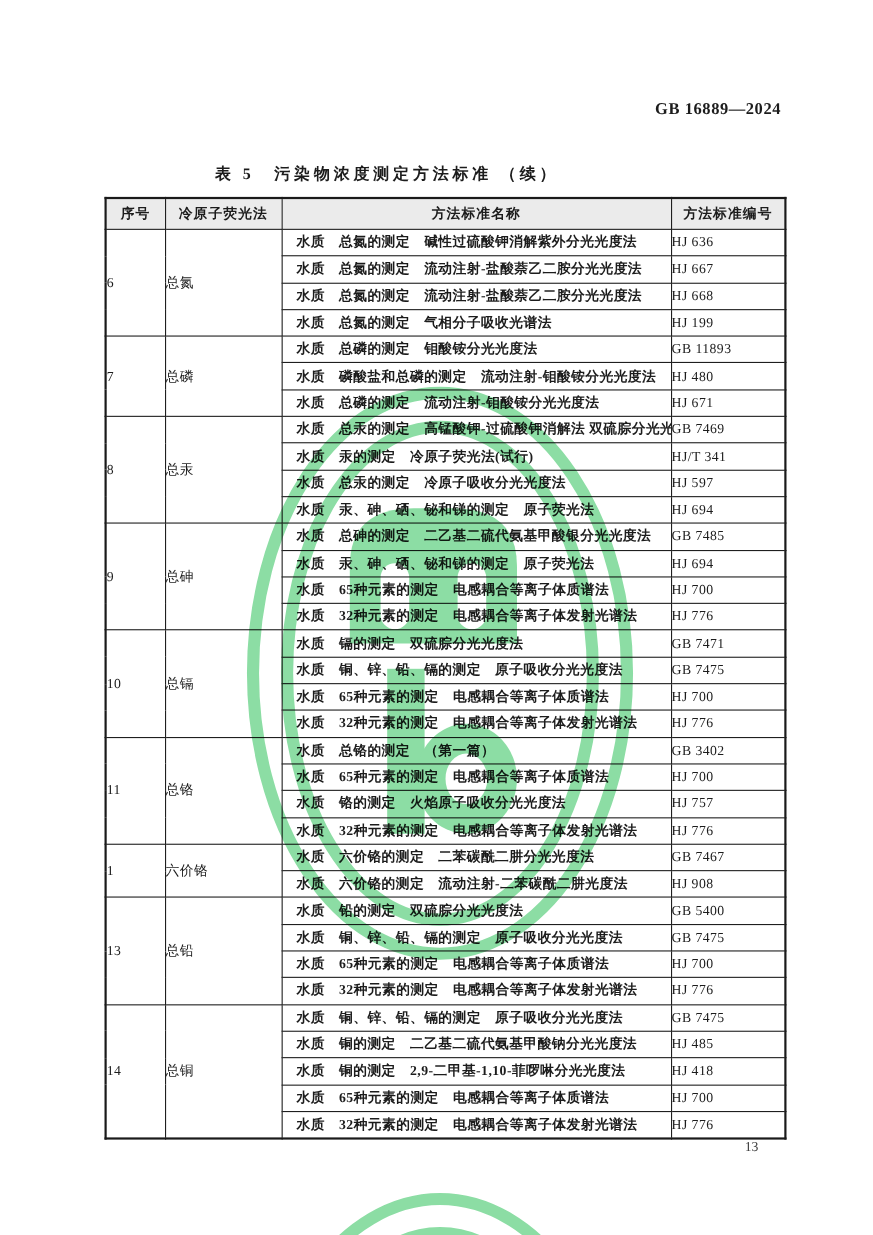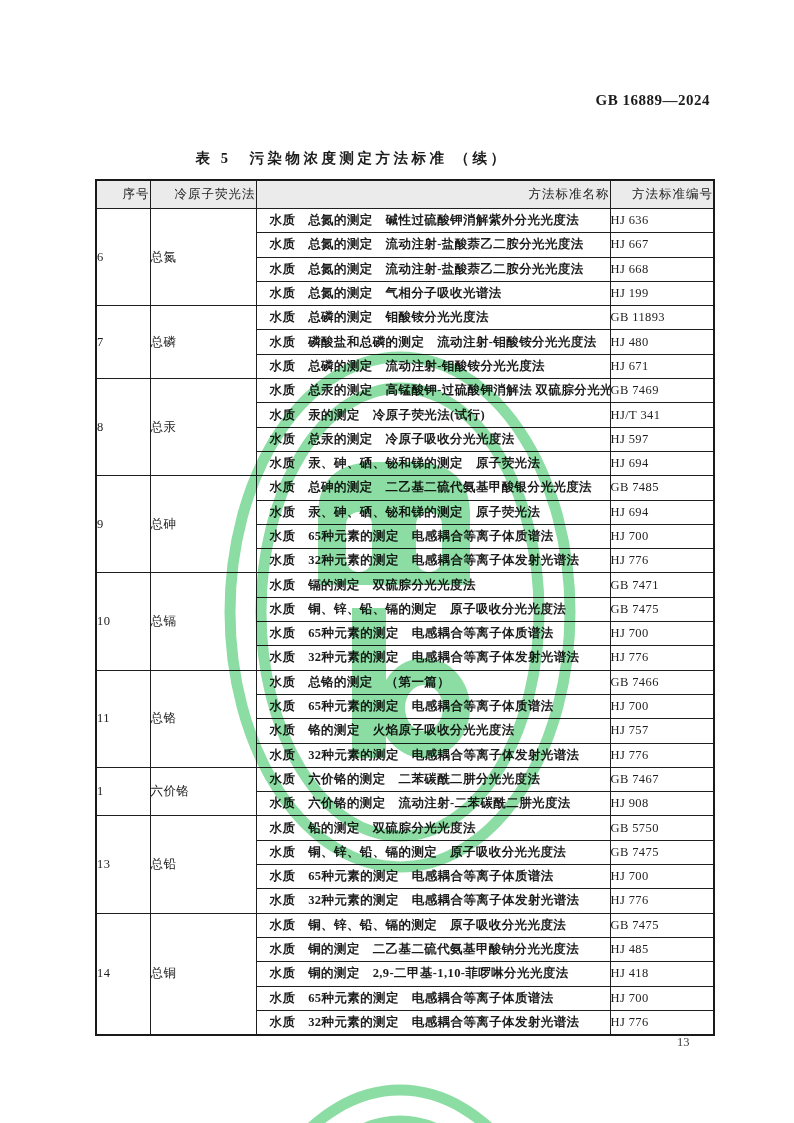--- a/index.html
+++ b/index.html
@@ -12,21 +12,21 @@
     font-size:15px;font-weight:bold;letter-spacing:0.5px;text-align:center;
   }
   .table-title{
     position:absolute;top:149px;left:0;width:704px;text-align:center;
     font-size:14.5px;font-weight:bold;letter-spacing:3.5px;
   }
   .table-wrap{position:absolute;top:179px;left:95px;z-index:1;}
   table{border-collapse:collapse;table-layout:fixed;width:618px;border:2px solid #1a1a1a;}
   th,td{border:1px solid #1f1f1f;font-size:12.5px;letter-spacing:0.4px;
     padding:0;overflow:hidden;}
-  th{height:27px;background:#ebebeb;font-weight:normal;text-align:right;letter-spacing:1px;}
+  th{height:27px;background:#ebebeb;font-weight:bold;text-align:center;letter-spacing:1px;}
   tbody tr{height:24.3px;}
   .cell-no,.cell-pollutant,.cell-code{vertical-align:middle;}
   .cell-name{text-align:left;padding-left:13px;vertical-align:middle;white-space:pre;font-weight:bold;}
   .page-num{position:absolute;top:1035px;left:677px;font-size:12.5px;color:#3d3d3d;z-index:1;}
   .watermark{
     position:absolute;top:0;left:0;z-index:5;pointer-events:none;
     mix-blend-mode:multiply;opacity:0.92;
   }
 </style>
 </head>
@@ -136,21 +136,21 @@
           <td class="cell-code">HJ 700</td>
         </tr>
         <tr>
           <td class="cell-name">水质　32种元素的测定　电感耦合等离子体发射光谱法</td>
           <td class="cell-code">HJ 776</td>
         </tr>
         <tr>
           <td rowspan="4" class="cell-no">11</td>
           <td rowspan="4" class="cell-pollutant">总铬</td>
           <td class="cell-name">水质　总铬的测定　（第一篇）</td>
-          <td class="cell-code">GB 7466</td>
+          <td class="cell-code">GB 3402</td>
         </tr>
         <tr>
           <td class="cell-name">水质　65种元素的测定　电感耦合等离子体质谱法</td>
           <td class="cell-code">HJ 700</td>
         </tr>
         <tr>
           <td class="cell-name">水质　铬的测定　火焰原子吸收分光光度法</td>
           <td class="cell-code">HJ 757</td>
         </tr>
         <tr>
@@ -164,21 +164,21 @@
           <td class="cell-code">GB 7467</td>
         </tr>
         <tr>
           <td class="cell-name">水质　六价铬的测定　流动注射-二苯碳酰二肼光度法</td>
           <td class="cell-code">HJ 908</td>
         </tr>
         <tr>
           <td rowspan="4" class="cell-no">13</td>
           <td rowspan="4" class="cell-pollutant">总铅</td>
           <td class="cell-name">水质　铅的测定　双硫腙分光光度法</td>
-          <td class="cell-code">GB 5750</td>
+          <td class="cell-code">GB 5400</td>
         </tr>
         <tr>
           <td class="cell-name">水质　铜、锌、铅、镉的测定　原子吸收分光光度法</td>
           <td class="cell-code">GB 7475</td>
         </tr>
         <tr>
           <td class="cell-name">水质　65种元素的测定　电感耦合等离子体质谱法</td>
           <td class="cell-code">HJ 700</td>
         </tr>
         <tr>

